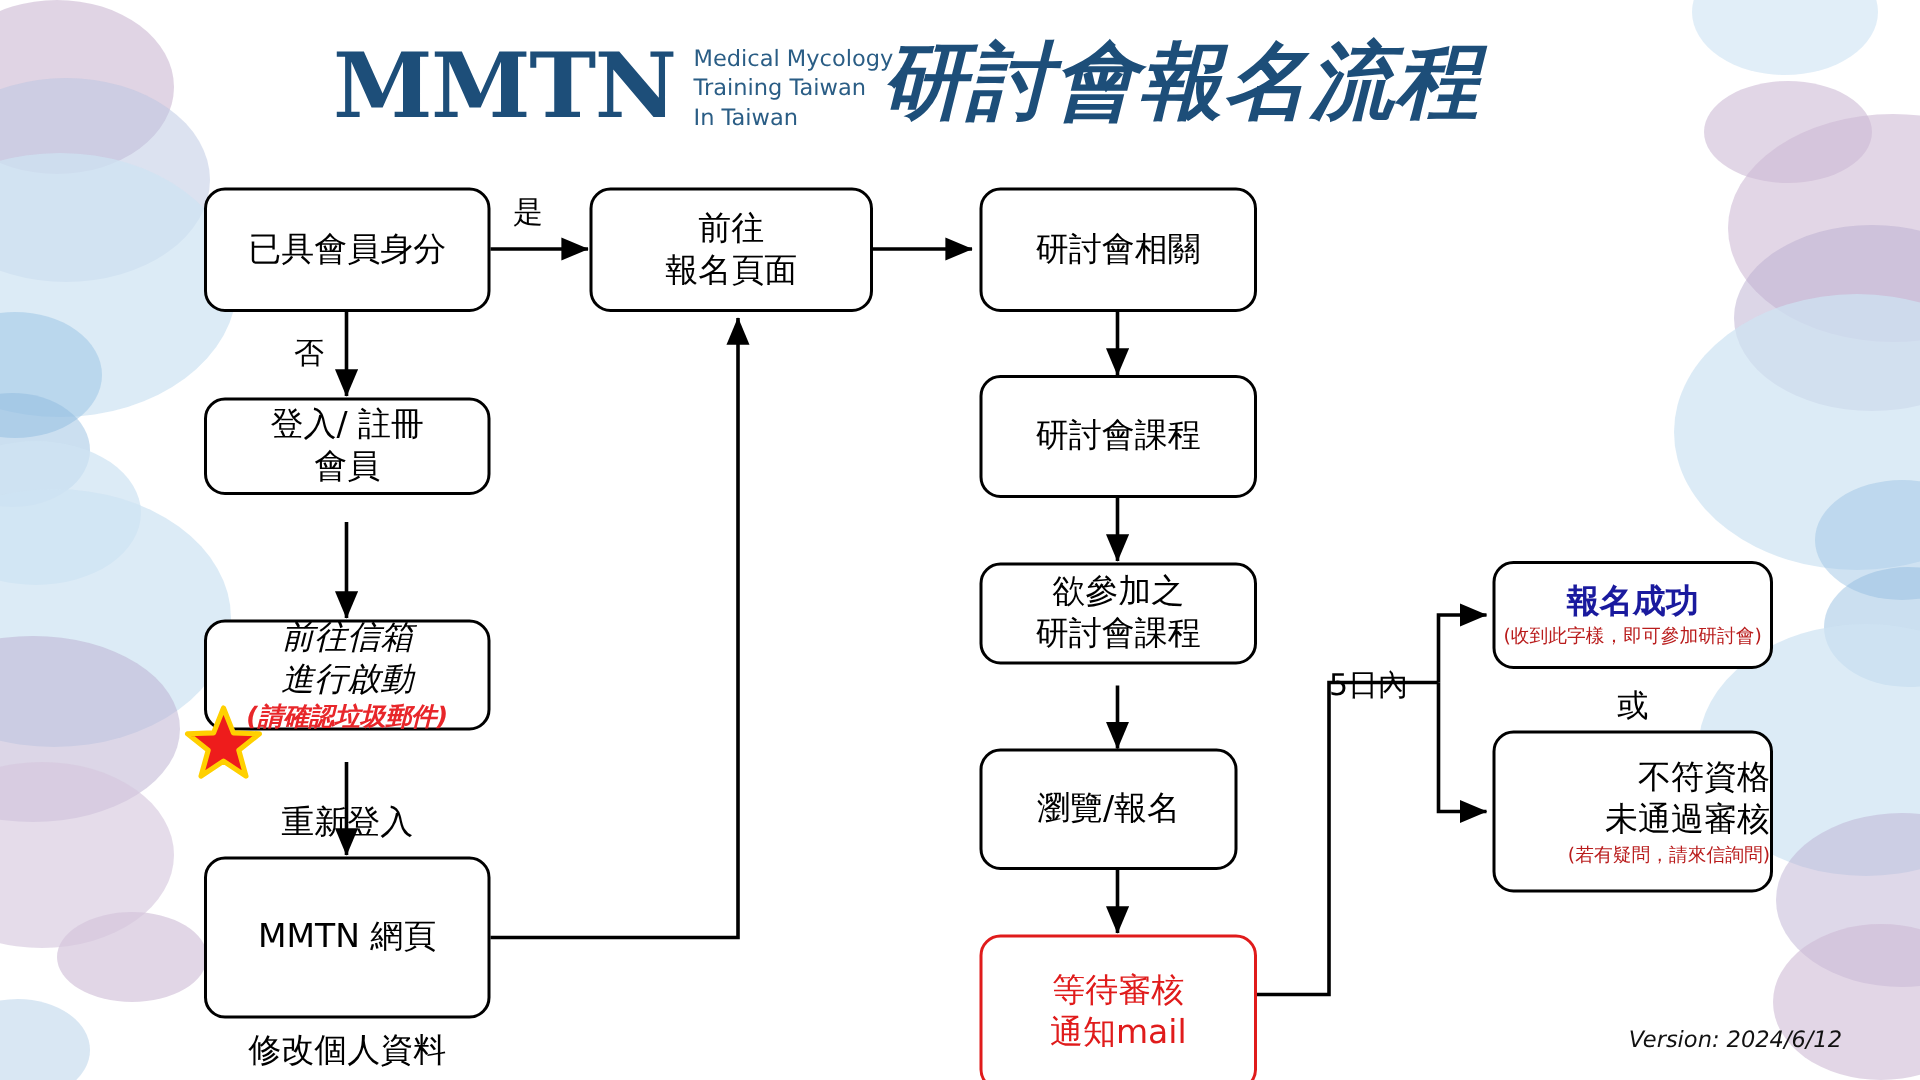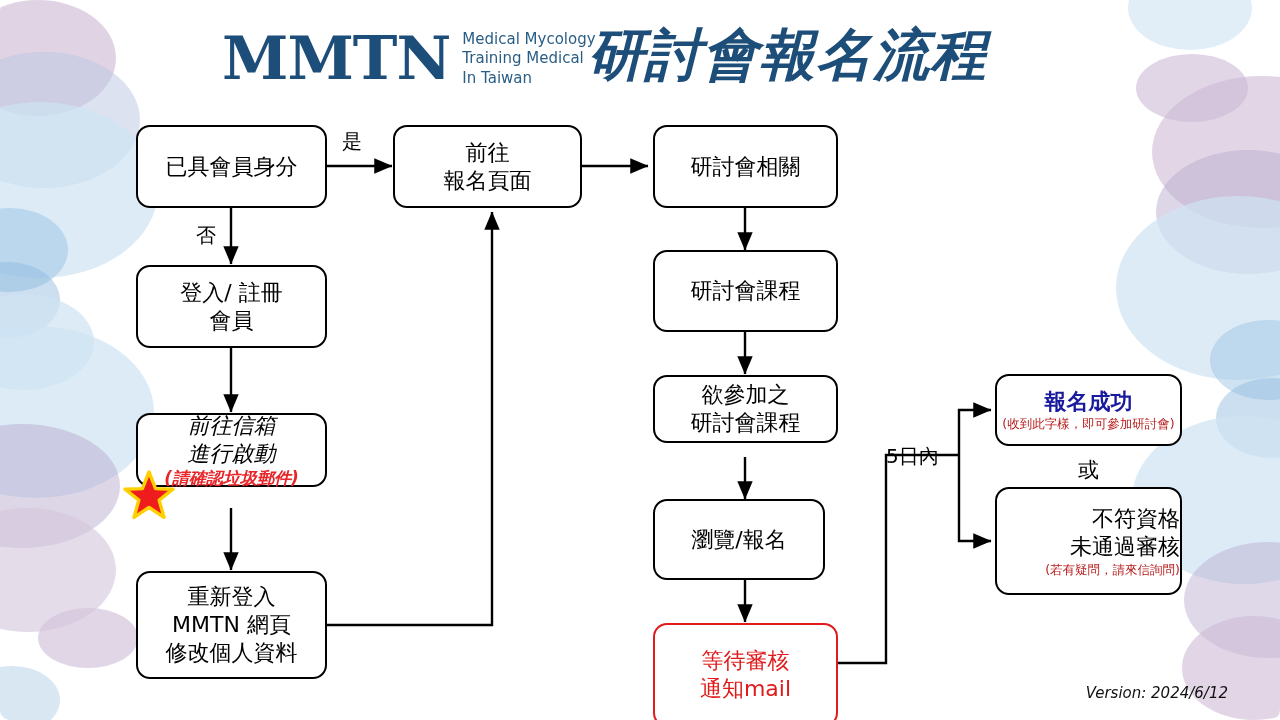--- a/index.html
+++ b/index.html
@@ -3,21 +3,21 @@
 <meta charset="utf-8">
 <style>
   html,body{margin:0;padding:0;}
   body{
     width:1280px;height:720px;
     background:#ffffff;
     font-family:"DejaVu Sans","Liberation Sans",sans-serif;
     overflow:hidden;
     position:relative;
   }
-  #stage{position:absolute;left:0;top:0;width:1280px;height:720px;overflow:hidden;border-radius:10px;}
+  #stage{position:absolute;left:0;top:0;width:1280px;height:720px;overflow:hidden;}
 
   
   #bg{position:absolute;left:0;top:0;width:1280px;height:720px;z-index:0;pointer-events:none;}
 
   
   .logo-wrap{position:absolute;left:222px;top:28px;display:flex;align-items:center;z-index:3;}
   .logo-mark{
     font-family:"DejaVu Serif","Liberation Serif",serif;
     font-weight:700;font-size:60px;line-height:1;
     color:#1d4e79;letter-spacing:-1px;
@@ -140,47 +140,47 @@
       <path d="M838,663 L886,663 L886,455 L959,455"></path>
       <path d="M959,455 L959,410 L991,410" marker-end="url(#ah)"></path>
       <path d="M959,455 L959,541 L991,541" marker-end="url(#ah)"></path>
     </g>
   </svg>
 
   <div class="logo-wrap">
     <div class="logo-mark">MMTN</div>
     <div class="logo-sub">
       <div>Medical Mycology</div>
-      <div>Training Medical</div>
+      <div>Training Taiwan</div>
       <div>In Taiwan</div>
     </div>
   </div>
 
   <div class="doc-title">研討會報名流程</div>
 
   <div class="node" style="left:136px;top:125px;width:191px;height:83px;">
     <span class="ln t21">已具會員身分</span>
   </div>
 
-  <div class="node" style="left:136px;top:265px;width:191px;height:83px;">
+  <div class="node" style="left:136px;top:265px;width:191px;height:65px;">
     <span class="ln t21">登入/ 註冊</span>
     <span class="ln t21">會員</span>
   </div>
 
   <div class="node" style="left:136px;top:413px;width:191px;height:74px;font-style:italic;">
     <span class="ln t21">前往信箱</span>
     <span class="ln t21">進行啟動</span>
     <span class="sub-red">(請確認垃圾郵件)</span>
   </div>
 
   <svg class="star" style="left:123px;top:470px;" viewBox="0 0 52 50">
     <polygon points="26,2 32.6,18.6 50,19.2 36.2,30.2 41,47.4 26,37.4 11,47.4 15.8,30.2 2,19.2 19.4,18.6" fill="#ee1c1c" stroke="#ffd000" stroke-width="3.4" stroke-linejoin="round"></polygon>
   </svg>
 
-  <div class="node" style="left:136px;top:571px;width:191px;height:108px;">
+  <div class="node" style="left:136px;top:571px;width:191px;height:108px;gap:48px;">
     <span class="ln t21">重新登入</span>
     <span class="ln t21">MMTN 網頁</span>
     <span class="ln t21">修改個人資料</span>
   </div>
 
   <div class="elabel" style="left:342px;top:128px;">是</div>
   <div class="elabel" style="left:196px;top:222px;">否</div>
 
   <div class="node" style="left:393px;top:125px;width:189px;height:83px;">
     <span class="ln t21">前往</span>

